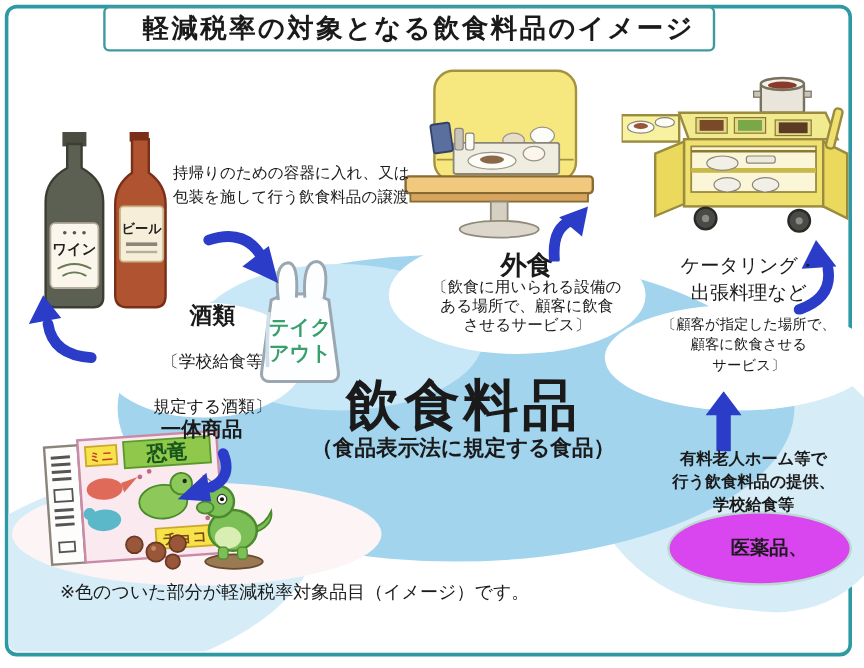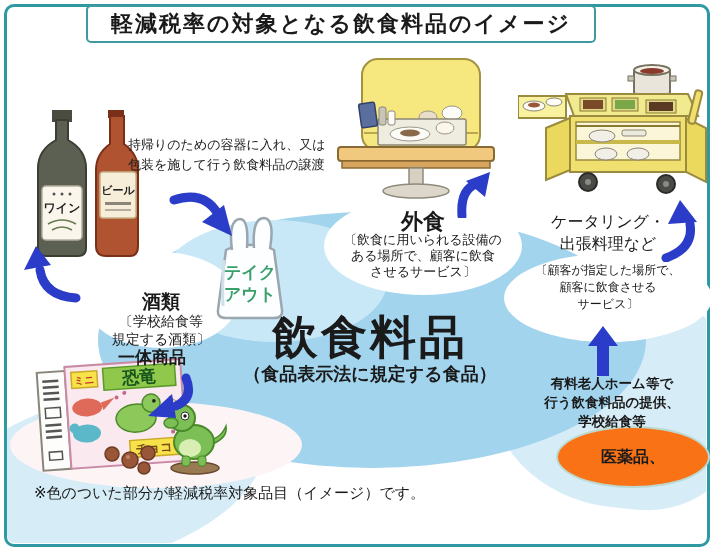--- a/index.html
+++ b/index.html
@@ -1,46 +1,46 @@
 <!DOCTYPE html>
 <html><head>
 <meta charset="utf-8">
 <style>
   html,body { margin:0; padding:0; }
   body {
     width:720px; height:557px; position:relative; overflow:hidden;
     background:#ffffff; color:#1a1a1a;
     font-family:"DejaVu Sans","Liberation Sans",sans-serif;
   }
-  .abs { position:absolute; }
+  .abs { position:absolute;padding-left:16px; }
 
   
   .frame {
     left:4px; top:4px; width:706px; height:543px; box-sizing:border-box;
     border:3px solid #2e99a3; border-radius:10px; background:#fff; z-index:0;
   }
   .clip {
     left:7px; top:7px; width:699px; height:536px; overflow:hidden;
     border-radius:8px; z-index:1;
   }
   .wash { position:absolute; background:#d6edf8; }
   .wash-left  { left:-70px; top:390px; width:330px; height:165px; border-radius:50%; transform:rotate(-14deg); }
   .wash-right { left:483px; top:285px; width:252px; height:215px; border-radius:50% 45% 40% 55%; transform:rotate(6deg); }
 
   
   .main-ellipse  { left:98px;  top:212px; width:548px; height:256px; background:#a2d4ee; border-radius:50%; z-index:2; }
   .inner-ellipse { left:162px; top:220px; width:225px; height:122px; background:#c9e8f7; border-radius:50%; z-index:3; }
 
   
   .cloud { background:#ffffff; border-radius:50%; z-index:4; }
-  .cloud-sake      { left:84px;  top:252px; width:154px; height:96px; display:flex; flex-direction:column; align-items:center; justify-content:flex-end; z-index:5; }
+  .cloud-sake      { left:84px;  top:252px; width:154px; height:96px; display:flex; flex-direction:column; align-items:center; justify-content:space-between; z-index:5; }
   .cloud-gaishoku  { left:324px; top:197px; width:198px; height:98px; display:flex; flex-direction:column; align-items:center; justify-content:center; z-index:5; }
   .cloud-catering  { left:504px; top:254px; width:208px; height:88px; z-index:4; }
   .ellipse-snack   { left:10px;  top:402px; width:292px; height:86px; background:#fdf4f6; border-radius:50%; z-index:3; }
-  .ellipse-medicine{ left:556px; top:426px; width:154px; height:62px; background:#f97316; border:2px solid #bcd8cf;
+  .ellipse-medicine{ left:556px; top:426px; width:154px; height:62px; background:#d946ef; border:2px solid #bcd8cf;
                      border-radius:50%; box-sizing:border-box; display:flex; flex-direction:column; align-items:center; justify-content:center;
                      z-index:6; font-size:16px; font-weight:bold; line-height:20px; text-align:center; }
 
   
   .title-box {
     left:86px; top:5px; width:510px; height:38px; box-sizing:border-box;
     background:#fff; border:2px solid #3f9aa0; border-radius:5px;
     display:flex; align-items:center; justify-content:center; z-index:20;
     font-size:22px; font-weight:bold; letter-spacing:2px;
   }

